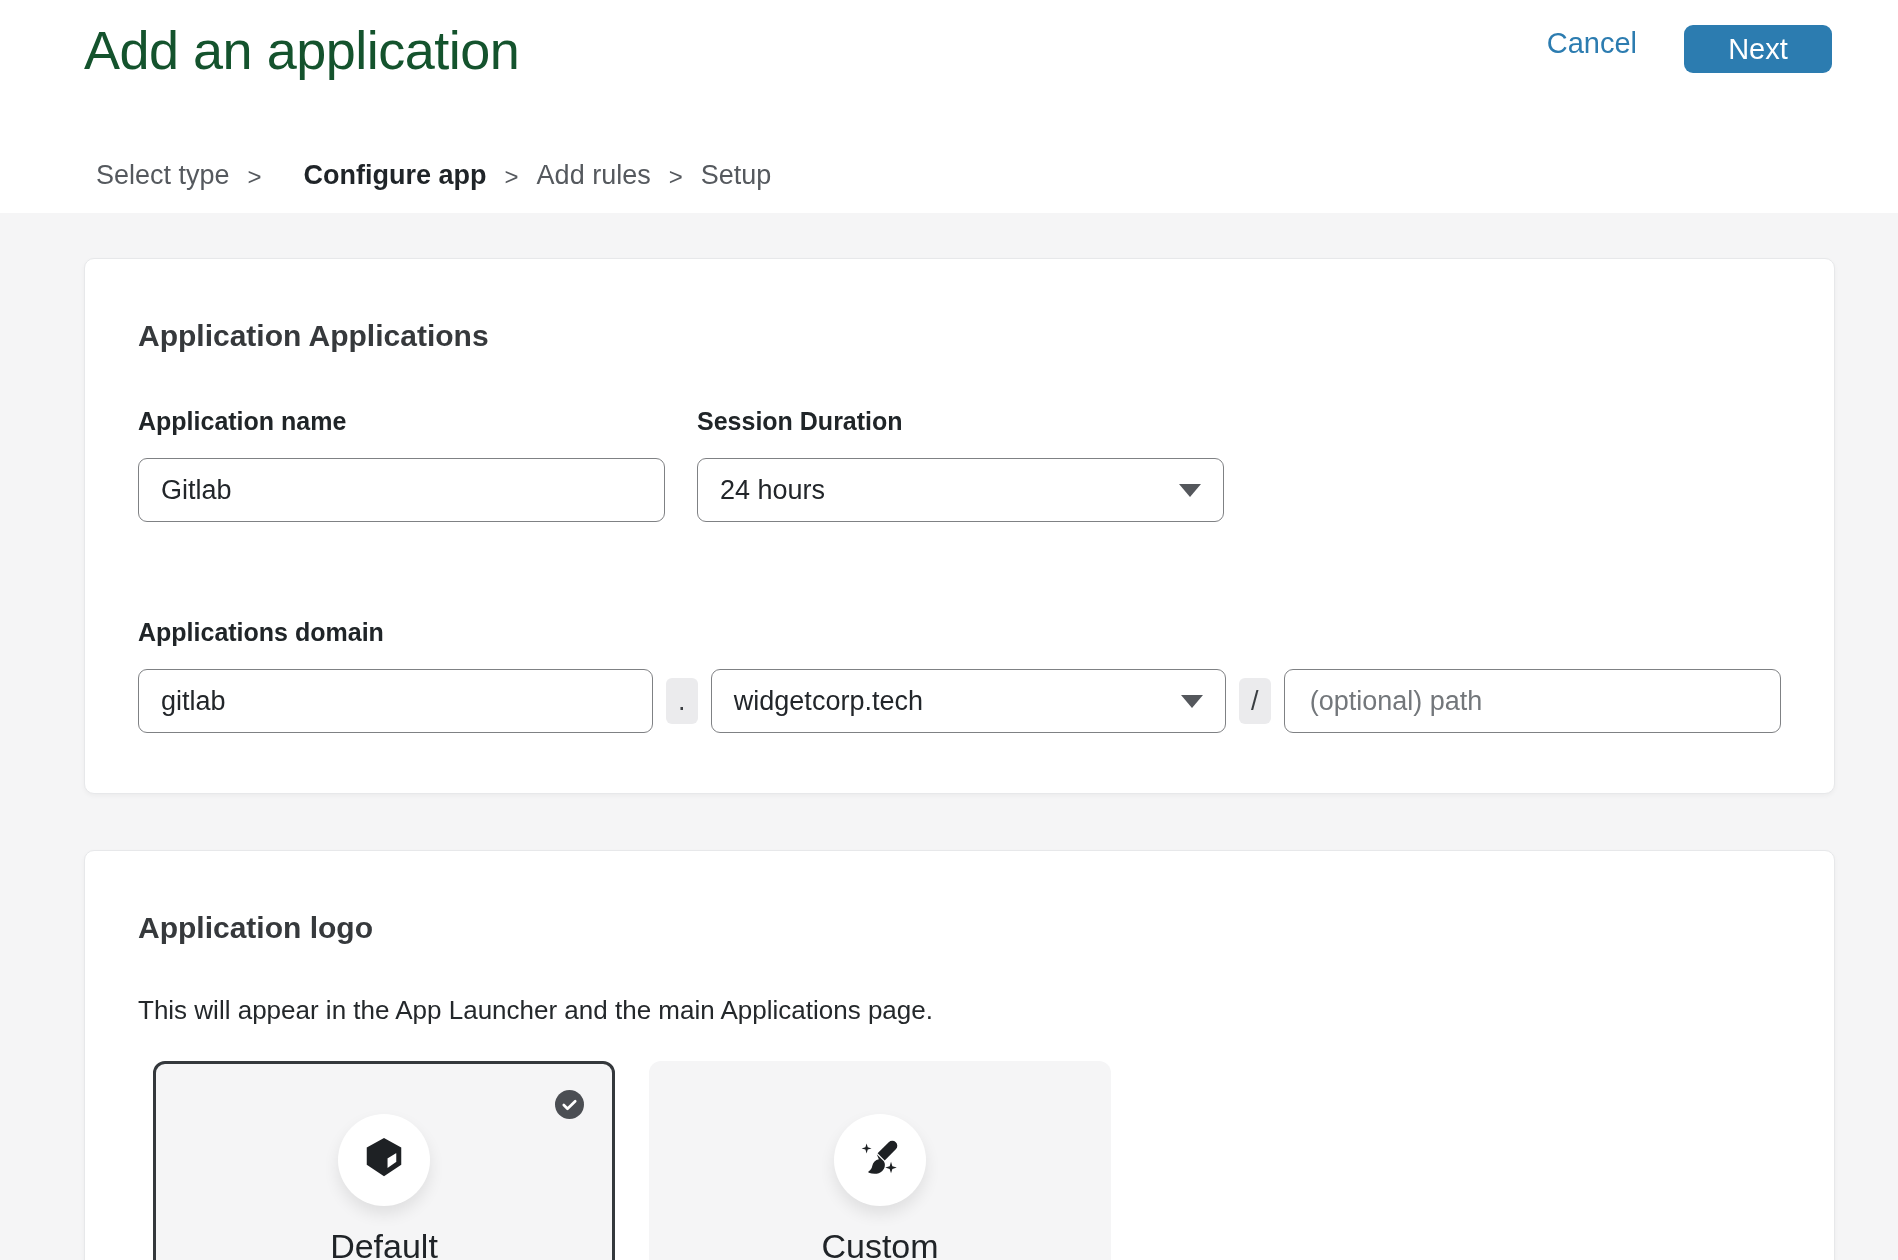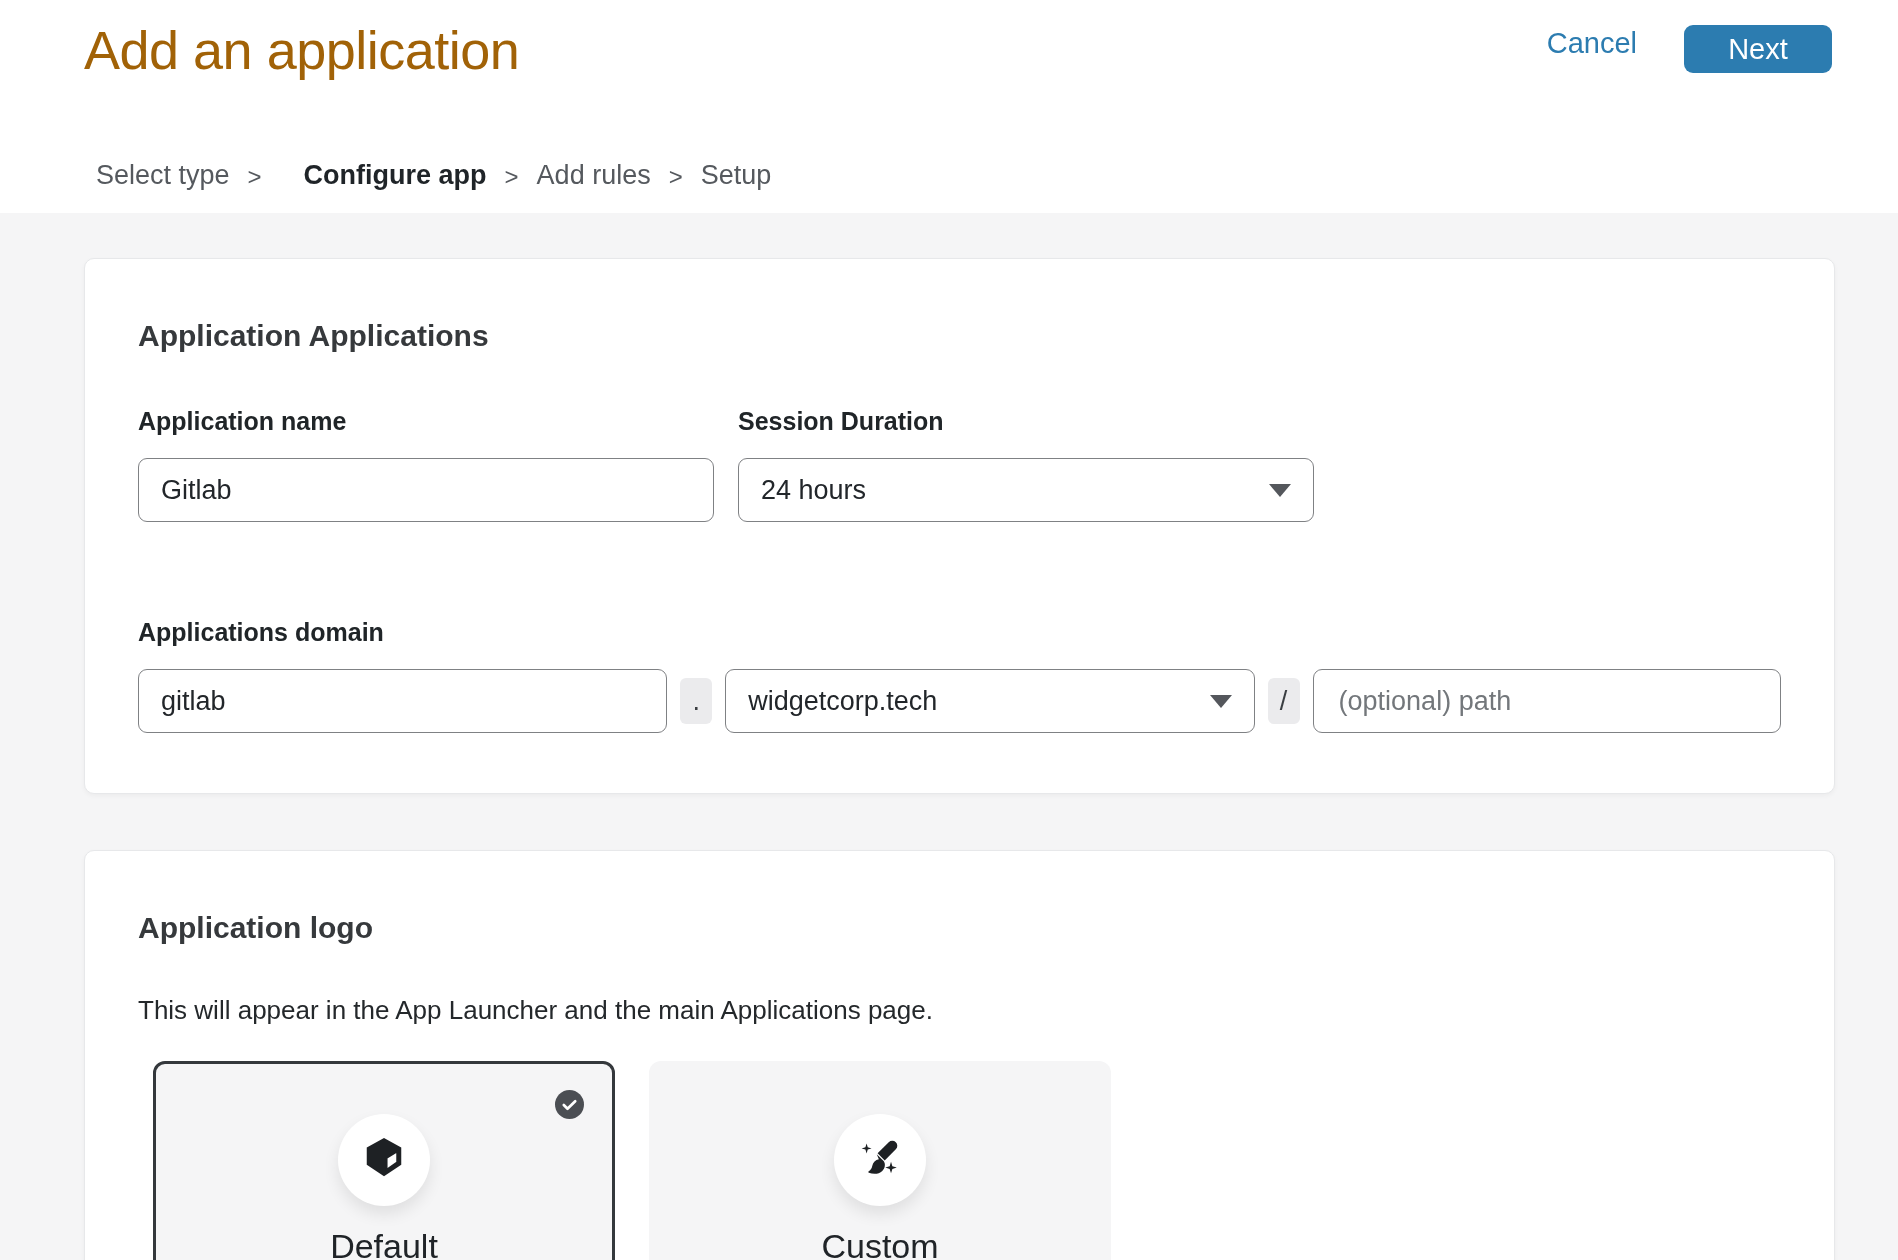--- a/index.html
+++ b/index.html
@@ -13,21 +13,21 @@
   
   .header {
     height:213px;
     background:#ffffff;
     padding:13px 66px 0 84px;
     position:relative;
   }
   .header-row { display:flex; justify-content:space-between; align-items:flex-start; }
   .page-title {
     font-size:54px; font-weight:400; letter-spacing:-0.5px;
-    color:#a16207; line-height:1.25; margin-top:4px;
+    color:#14532d; line-height:1.25; margin-top:4px;
   }
   .header-actions { display:flex; align-items:flex-end; gap:47px; }
   .cancel-link {
     font-size:29px; color:#2c7cb0; cursor:pointer; line-height:60px;
   }
   .next-button {
     width:148px; height:48px; background:#2c7cb0; color:#ffffff;
     border:none; border-radius:9px; font-size:29px;
     font-family:"Liberation Sans", sans-serif; cursor:pointer;
   }
@@ -50,27 +50,27 @@
   }
   .card {
     width:1751px; background:#ffffff;
     border:1px solid #e7e8ea; border-radius:10px;
     box-shadow:0 2px 5px rgba(0,0,0,0.04);
     padding:60px 53px;
   }
   .card-title { font-size:30px; font-weight:700; color:#36393c; }
 
   
-  .field-row { display:flex; column-gap:24px; }
+  .field-row { display:flex; column-gap:32px; }
   .field-label {
     font-size:25px; font-weight:700; color:#202528;
     margin-bottom:22px;
   }
   .text-input, .select-box {
-    width:576px; height:64px;
+    width:527px; height:64px;
     border:1px solid #7f8184; border-radius:9px;
     background:#ffffff; font-size:27px; color:#22262a;
     padding:0 22px; font-family:"Liberation Sans", sans-serif;
   }
   .text-input::placeholder { color:#73777b; opacity:1; }
   .select-box {
     display:flex; align-items:center; justify-content:space-between;
     cursor:pointer;
   }
   .caret-down {

